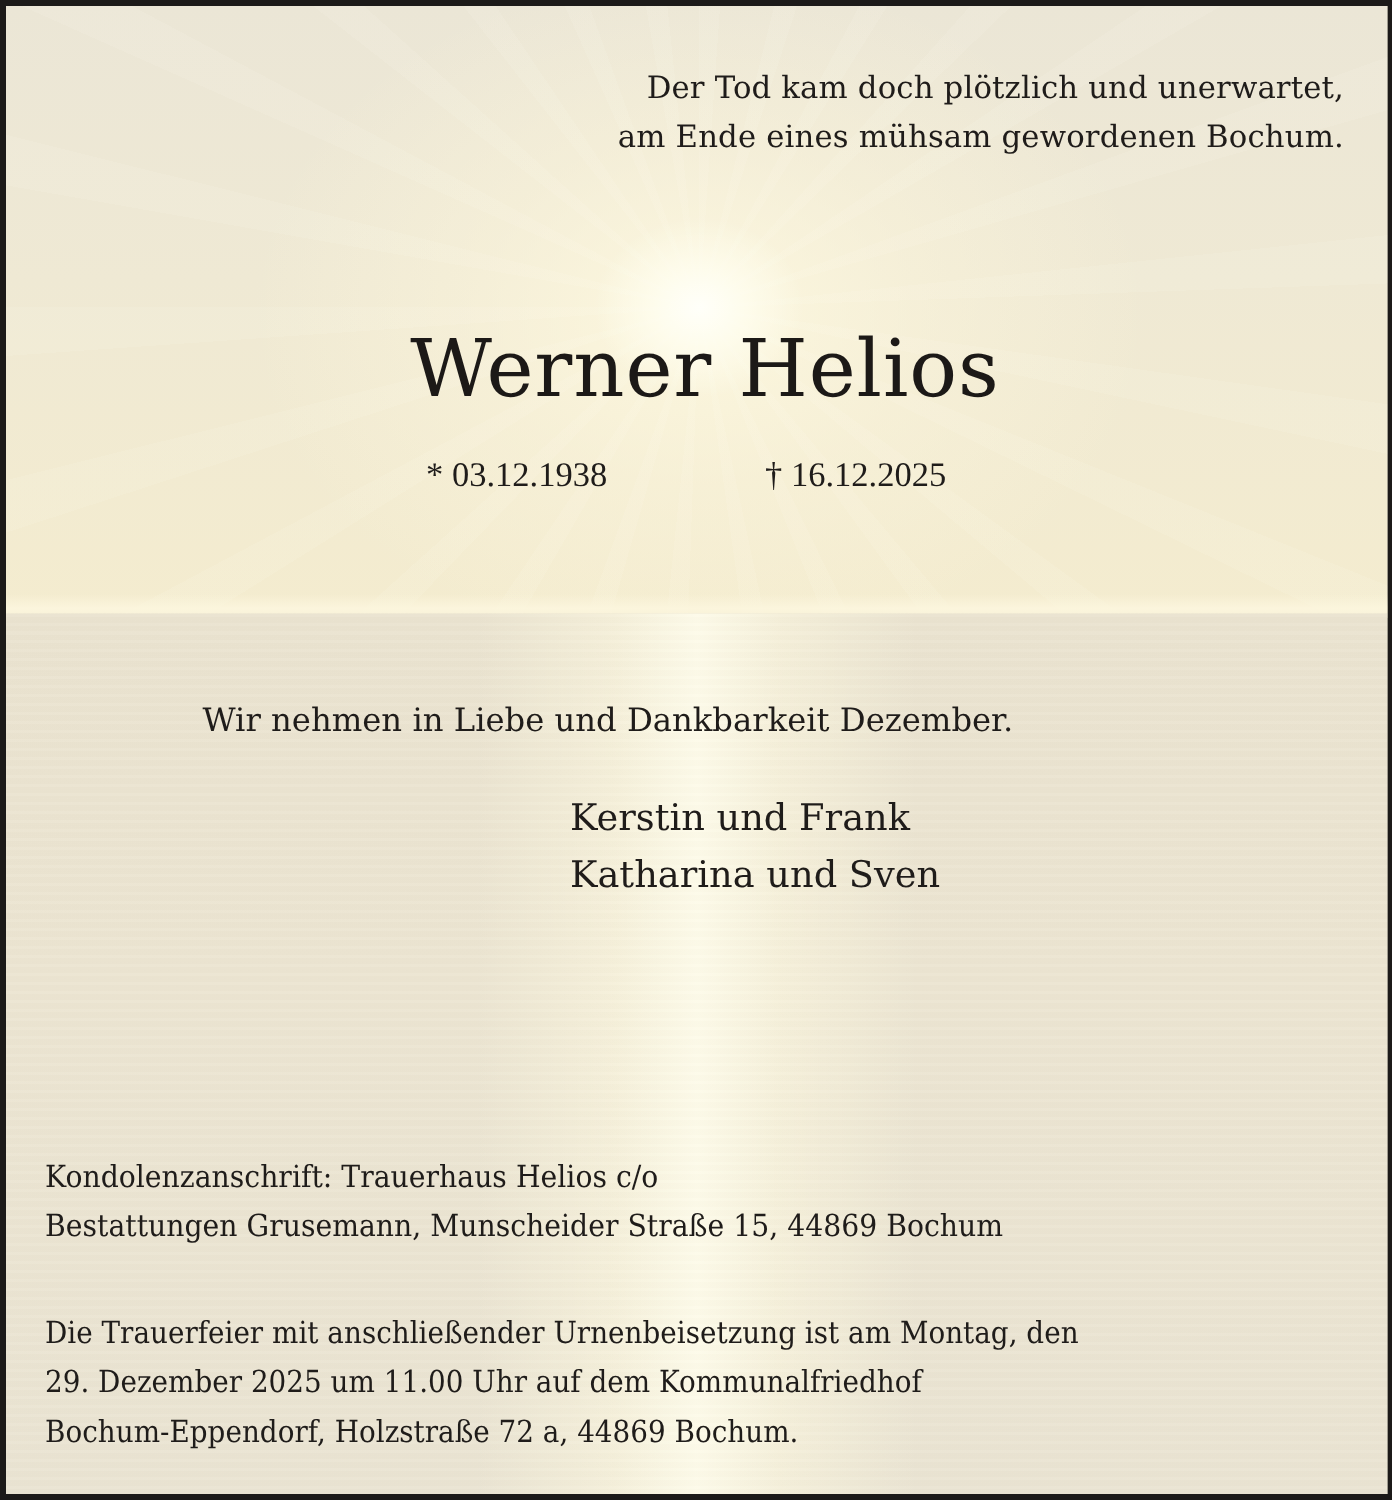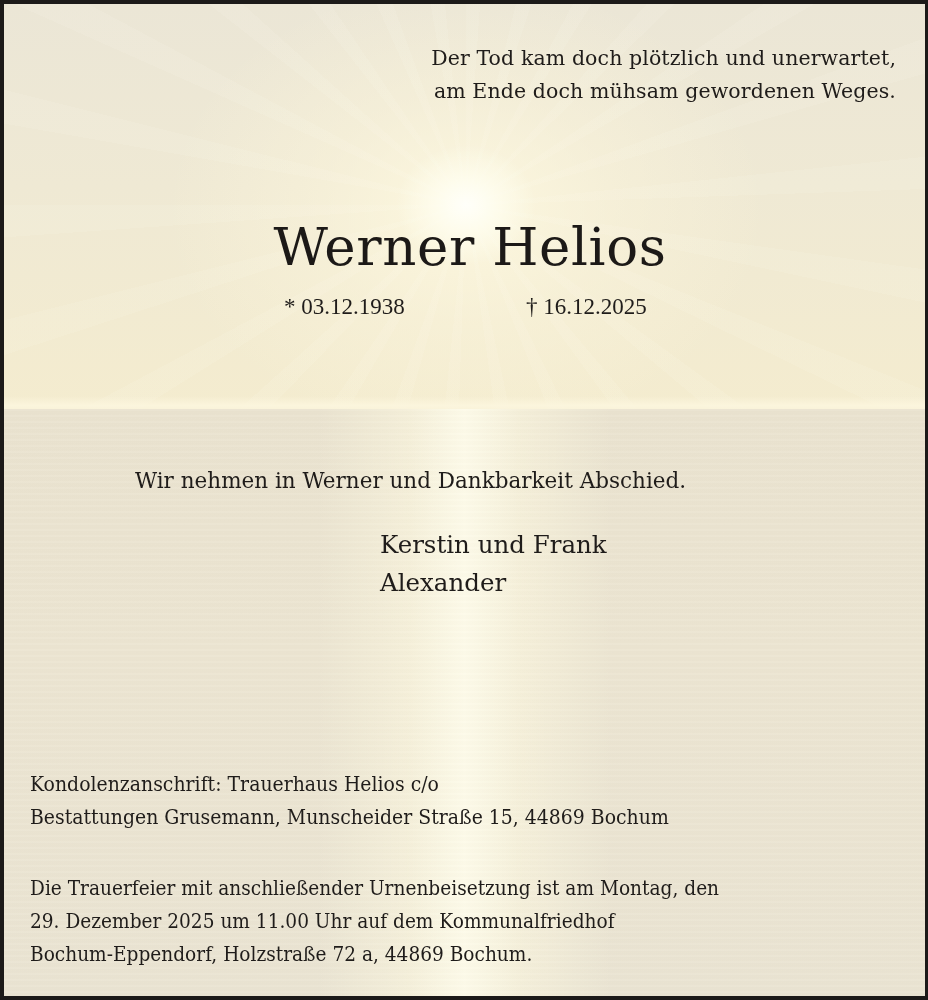--- a/index.html
+++ b/index.html
@@ -62,27 +62,27 @@
     .name {
       left: 0; width: 932px; top: 208px;
       text-align: center;
       font-family: "DejaVu Serif", serif;
       font-size: 53px;
       line-height: 70px;
       letter-spacing: 0.6px;
       color: #1c1917;
     }
     .date {
-      top: 288px;
+      top: 298px;
       font-size: 23px;
       line-height: 30px;
       font-family: "Liberation Serif", serif;
     }
     .date.born { left: 280px; }
-    .date.died { left: 506px; margin-left: 16px; }
+    .date.died { left: 506px; }
     .farewell {
       left: 131px; top: 461px;
       font-family: "DejaVu Serif", serif;
       font-size: 21.5px;
       line-height: 32px;
     }
     .mourners {
       left: 376px; top: 510px;
       font-family: "DejaVu Serif", serif;
       font-size: 24.5px;
@@ -106,33 +106,33 @@
 
 <div class="frame">
   <div class="sky"></div>
   <div class="rays"></div>
   <div class="horizon-band"></div>
   <div class="sea"></div>
   <div class="sea-glints"></div>
 
   <div class="txt quote">
     <div>Der Tod kam doch plötzlich und unerwartet,</div>
-    <div>am Ende doch mühsam gewordenen Weges.</div>
+    <div>am Ende eines mühsam gewordenen Bochum.</div>
   </div>
 
   <div class="txt name">Werner Helios</div>
 
   <div class="txt date born">* 03.12.1938</div>
   <div class="txt date died">† 16.12.2025</div>
 
-  <div class="txt farewell">Wir nehmen in Werner und Dankbarkeit Abschied.</div>
+  <div class="txt farewell">Wir nehmen in Liebe und Dankbarkeit Dezember.</div>
 
   <div class="txt mourners">
     <div>Kerstin und Frank</div>
-    <div>Alexander</div>
+    <div>Katharina und Sven</div>
   </div>
 
   <div class="txt block condolence">
     <div>Kondolenzanschrift: Trauerhaus Helios c/o</div>
     <div>Bestattungen Grusemann, Munscheider Straße 15, 44869 Bochum</div>
   </div>
 
   <div class="txt block service">
     <div>Die Trauerfeier mit anschließender Urnenbeisetzung ist am Montag, den</div>
     <div>29. Dezember 2025 um 11.00 Uhr auf dem Kommunalfriedhof</div>

